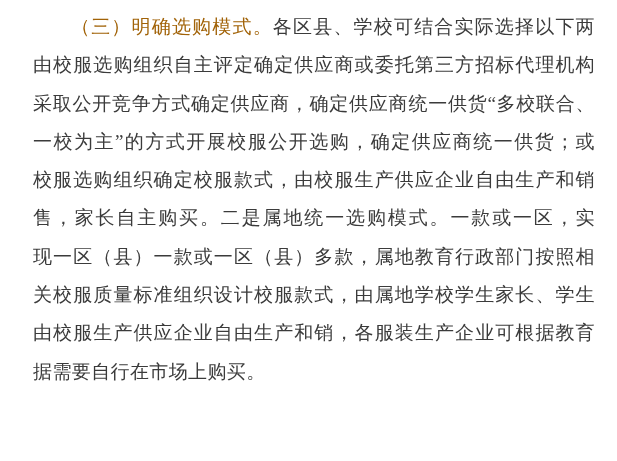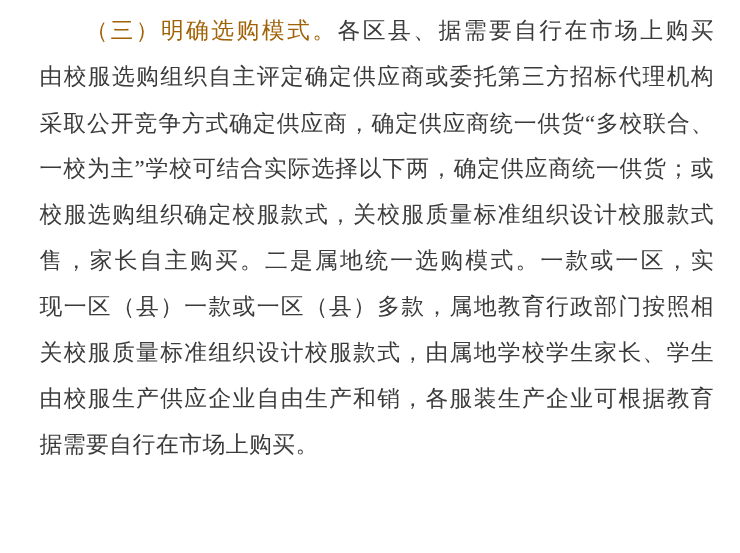--- a/index.html
+++ b/index.html
@@ -38,23 +38,23 @@
   }
   .line b {
     font-weight: 400;
     color: #a16207;
   }
 </style>
 </head>
 <body>
 
 <div class="page">
-  <div class="line first"><b>（三）明确选购模式。</b><span>各区县、据需要自行在市场上购买</span></div>
+  <div class="line first"><b>（三）明确选购模式。</b><span>各区县、学校可结合实际选择以下两</span></div>
   <div class="line"><span>由校服选购组织自主评定确定供应商或委托第三方招标代理机构</span></div>
   <div class="line"><span>采取公开竞争方式确定供应商，确定供应商统一供货“多校联合、</span></div>
-  <div class="line"><span>一校为主”学校可结合实际选择以下两，确定供应商统一供货；或</span></div>
-  <div class="line"><span>校服选购组织确定校服款式，关校服质量标准组织设计校服款式</span></div>
+  <div class="line"><span>一校为主”的方式开展校服公开选购，确定供应商统一供货；或</span></div>
+  <div class="line"><span>校服选购组织确定校服款式，由校服生产供应企业自由生产和销</span></div>
   <div class="line"><span>售，家长自主购买。二是属地统一选购模式。一款或一区，实</span></div>
   <div class="line"><span>现一区（县）一款或一区（县）多款，属地教育行政部门按照相</span></div>
   <div class="line"><span>关校服质量标准组织设计校服款式，由属地学校学生家长、学生</span></div>
   <div class="line"><span>由校服生产供应企业自由生产和销，各服装生产企业可根据教育</span></div>
   <div class="line last"><span>据需要自行在市场上购买。</span></div>
 </div>
 
 </body></html>

